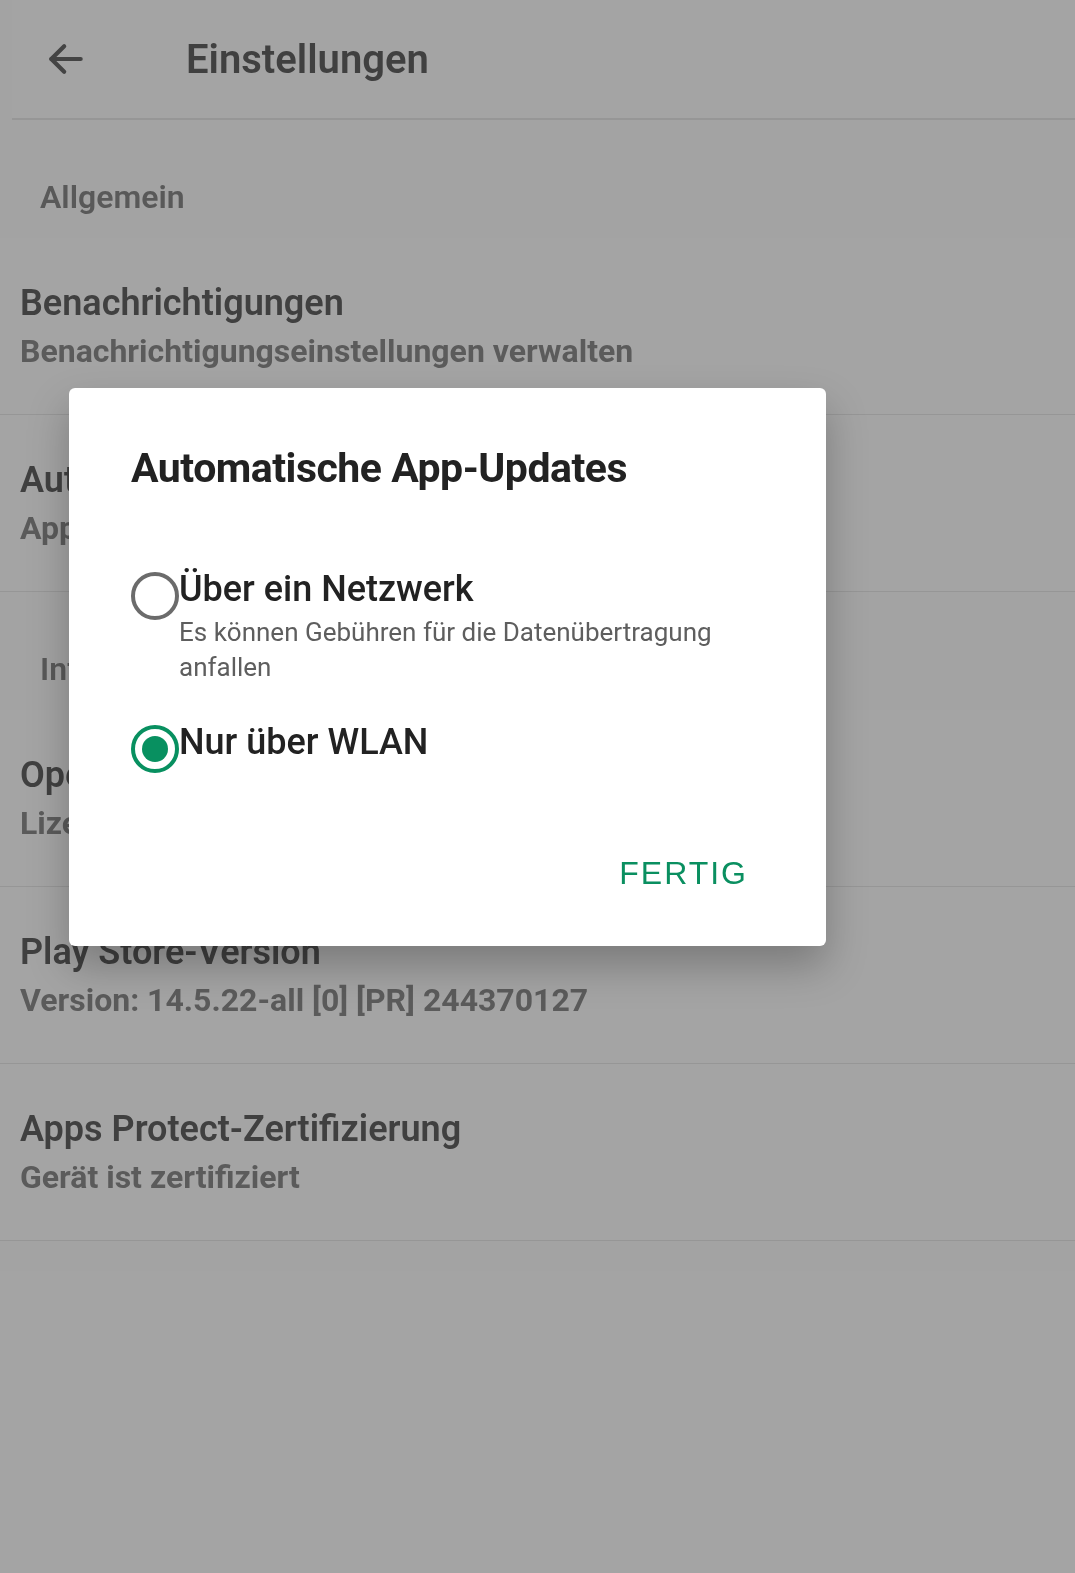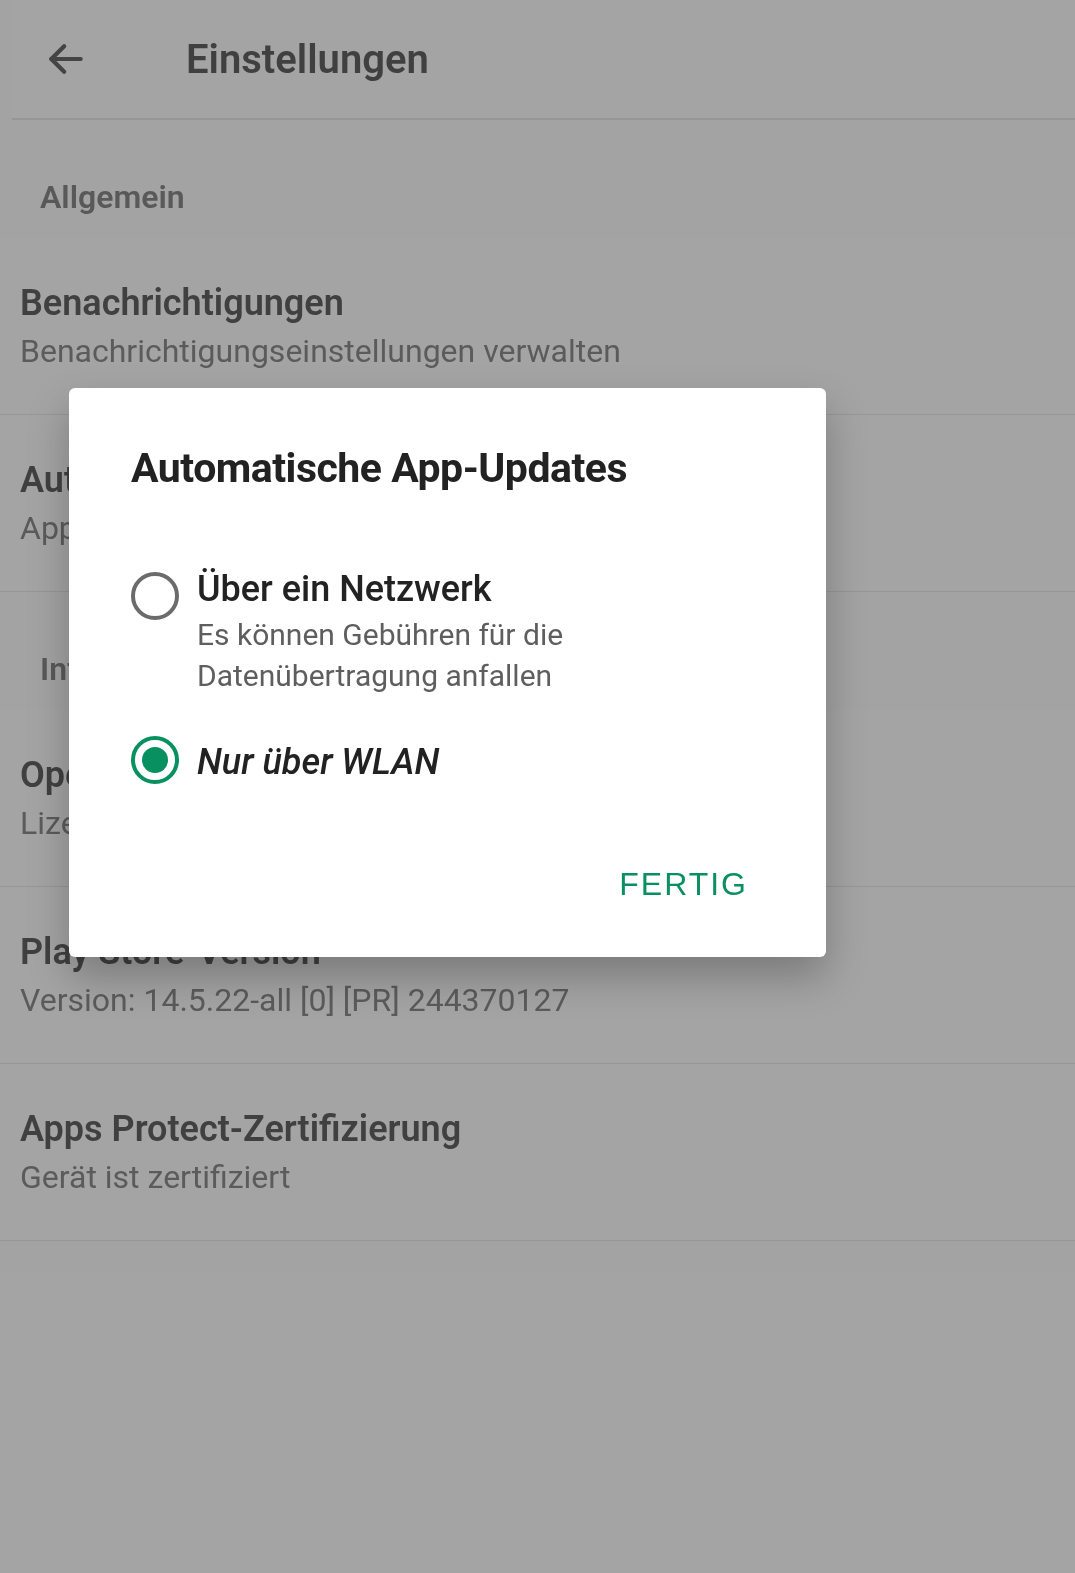--- a/index.html
+++ b/index.html
@@ -49,21 +49,21 @@
       border-bottom: 1px solid #e0e0e0;
     }
     .item-title {
       font-size: 36px;
       font-weight: 600;
       color: #222;
       margin-bottom: 8px;
     }
     .item-sub {
       font-size: 32px;
-      font-weight: 400;
+      font-weight: 700;
       color: #5e5e5e;
     }
     
     .scrim {
       position: absolute;
       inset: 0;
       background: rgba(90, 90, 90, 0.55);
     }
     
     .dialog {
@@ -80,25 +80,24 @@
       font-size: 41px;
       font-weight: 700;
       color: #222;
       margin-bottom: 58px;
       letter-spacing: -0.5px;
     }
     .radio-group { }
     .radio-item {
       display: flex;
       align-items: flex-start;
-      gap: 18px;
       padding: 18px 0;
       cursor: pointer;
     }
-    .radio-item.single-line { align-items: flex-end; font-style: italic; }
+    .radio-item.single-line { align-items: flex-start; }
     .radio-visual {
       width: 48px;
       height: 48px;
       border-radius: 50%;
       border: 4px solid #6b6b6b;
       flex: 0 0 auto;
       margin-top: 4px;
       position: relative;
     }
     .radio-item.selected .radio-visual {
@@ -114,21 +113,21 @@
       border-radius: 50%;
     }
     .radio-text { flex: 1; }
     .radio-title {
       font-size: 36px;
       font-weight: 500;
       color: #222;
       line-height: 1.2;
     }
     .radio-sub {
-      font-size: 30px;
+      font-size: 26px;
       color: #5e5e5e;
       margin-top: 4px;
       line-height: 1.35;
     }
     .dialog-actions {
       display: flex;
       justify-content: flex-end;
       margin-top: 50px;
     }
     .done-button {

